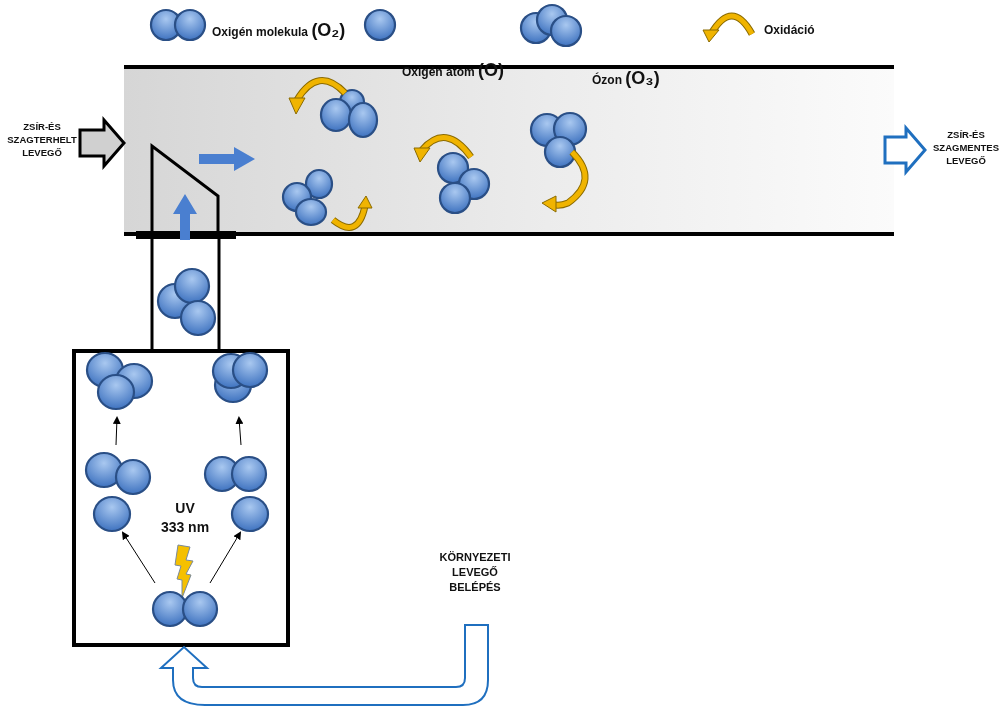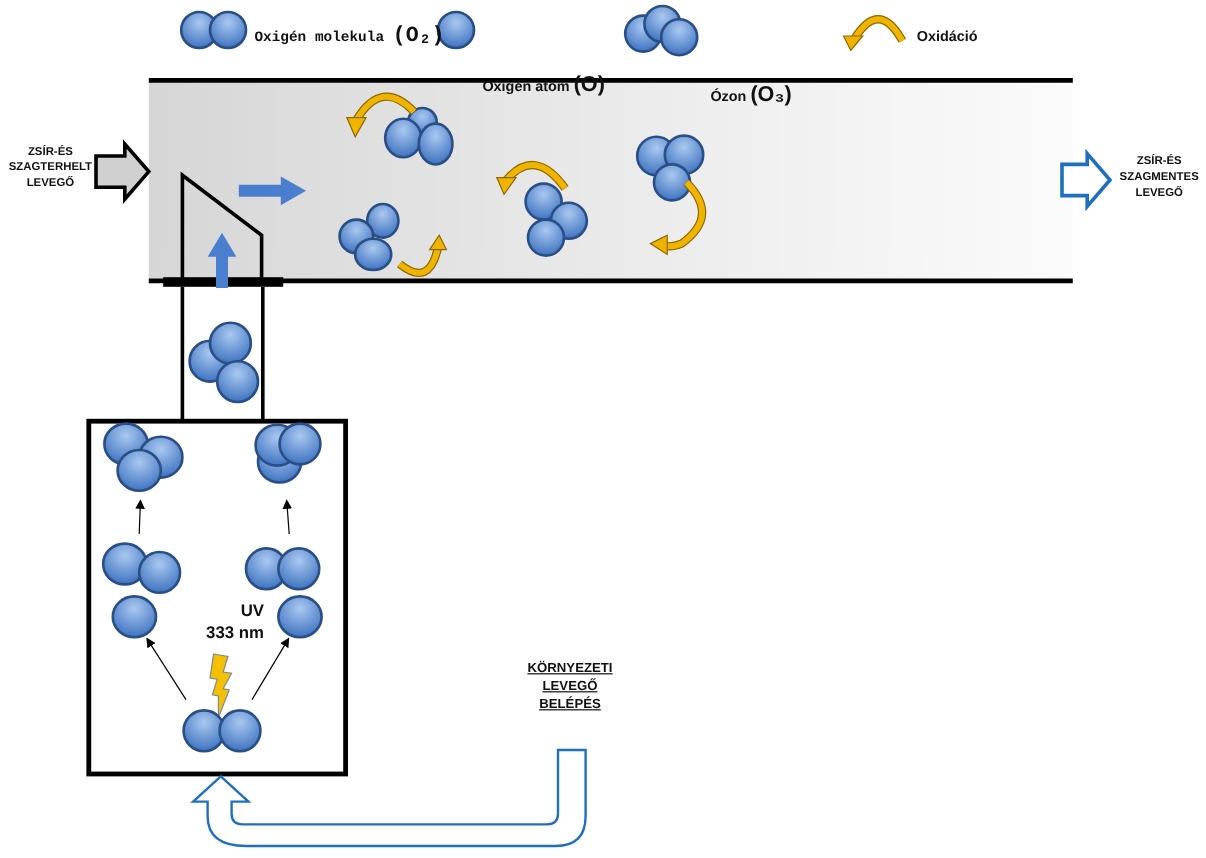--- a/index.html
+++ b/index.html
@@ -3,21 +3,21 @@
 <meta charset="utf-8">
 <style>
   html, body { margin: 0; padding: 0; background: #ffffff; }
   body { width: 1005px; height: 715px; position: relative; overflow: hidden; font-family: "Liberation Sans", "DejaVu Sans", sans-serif; }
   #canvas { position: absolute; left: 0; top: 0; width: 1005px; height: 715px; }
   .lbl { position: absolute; font-weight: bold; color: #111; text-align: center; line-height: 1.35; }
   .legend-text { position: absolute; font-size: 12px; font-weight: bold; color: #111; white-space: nowrap; }
   .legend-text .formula { font-size: 18px; }
   .side-label { font-size: 9.5px; }
   .uv-label { font-size: 14px; }
-  .env-label { font-size: 11px; text-decoration: underline; }
+  .env-label { font-size: 11px; }
 </style>
 </head>
 <body>
 
 <svg id="canvas" width="1005" height="715" viewBox="0 0 1005 715">
   <defs>
     <radialGradient id="molGrad" cx="50%" cy="30%" r="70%">
       <stop offset="0%" stop-color="#a9c8f0"></stop>
       <stop offset="100%" stop-color="#3f73c0"></stop>
     </radialGradient>
@@ -151,21 +151,21 @@
         <path d="M414,148 L430,148 L420,162 Z" fill="#f0b400" stroke="#8a6a00" stroke-width="1"></path>
       </g>
       <g>
         <path d="M572,152 Q600,180 568,203 Q558,207 552,204" fill="none" stroke="#8a6a00" stroke-width="7" stroke-linecap="butt"></path>
         <path d="M572,152 Q600,180 568,203 Q558,207 552,204" fill="none" stroke="#f0b400" stroke-width="5" stroke-linecap="butt"></path>
         <path d="M556,196 L556,212 L542,203 Z" fill="#f0b400" stroke="#8a6a00" stroke-width="1"></path>
       </g>
     </g>
 </svg>
 
-<div class="legend-text" style="left:212px; top:20px;font-family:Liberation Mono, monospace;">
+<div class="legend-text" style="left:212px; top:20px;">
   <span>Oxigén molekula</span>
   <span class="formula">(O₂)</span>
 </div>
 <div class="legend-text" style="left:402px; top:20px;margin-top:40px;">
   <span>Oxigén atom</span>
   <span class="formula">(O)</span>
 </div>
 <div class="legend-text" style="left:592px; top:20px;margin-top:48px;">
   <span>Ózon</span>
   <span class="formula">(O₃)</span>
@@ -179,21 +179,21 @@
   <div>SZAGTERHELT</div>
   <div>LEVEGŐ</div>
 </div>
 
 <div class="lbl side-label" style="left:928px; top:129px; width:76px;">
   <div>ZSÍR-ÉS</div>
   <div>SZAGMENTES</div>
   <div>LEVEGŐ</div>
 </div>
 
-<div class="lbl uv-label" style="left:150px; top:499px; width:70px;text-align:right;">
+<div class="lbl uv-label" style="left:150px; top:499px; width:70px;">
   <div>UV</div>
   <div>333 nm</div>
 </div>
 
 <div class="lbl env-label" style="left:425px; top:550px; width:100px;">
   <div>KÖRNYEZETI</div>
   <div>LEVEGŐ</div>
   <div>BELÉPÉS</div>
 </div>
 

